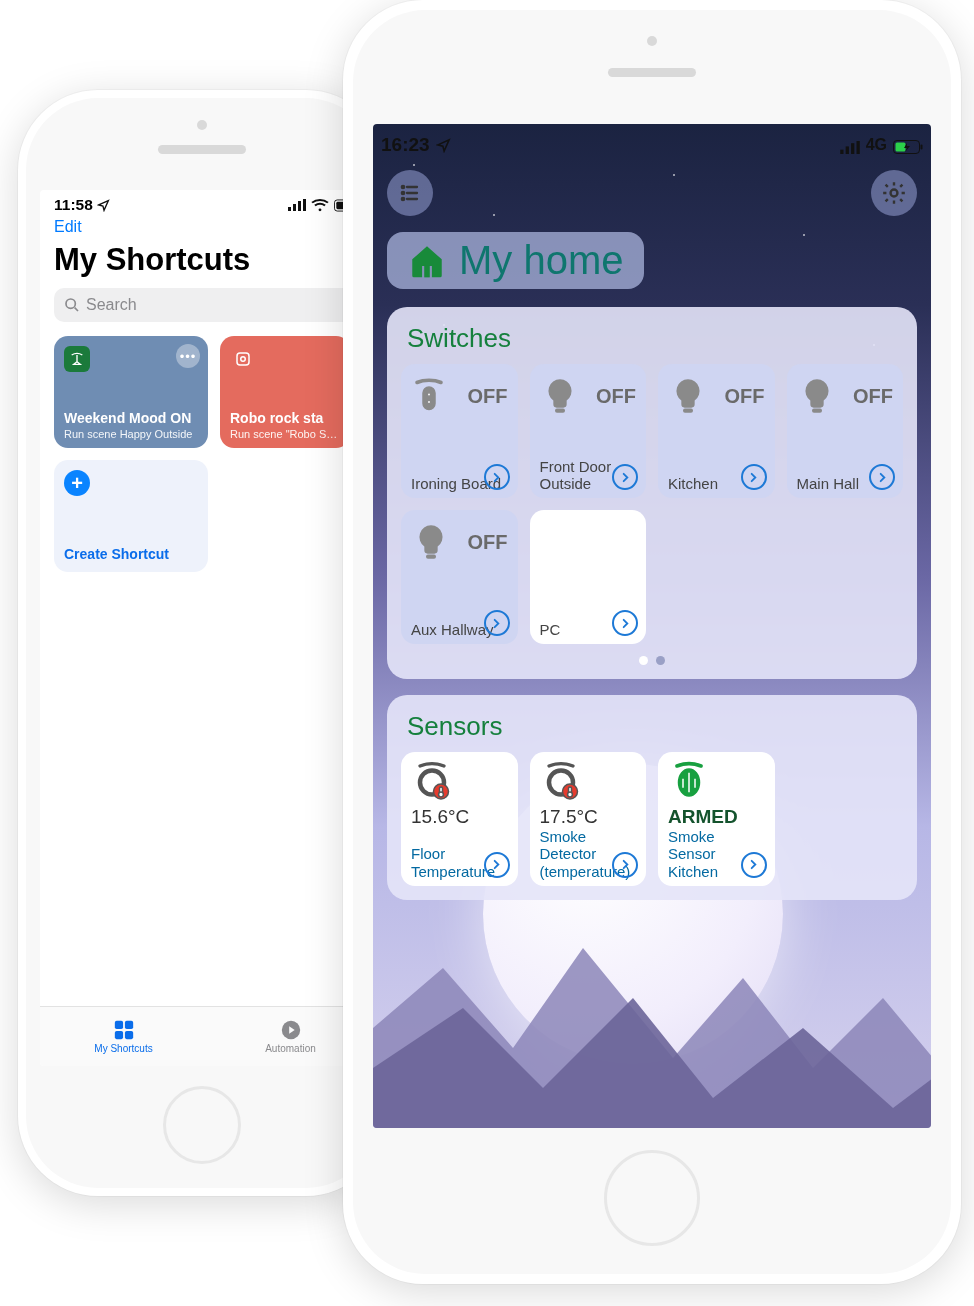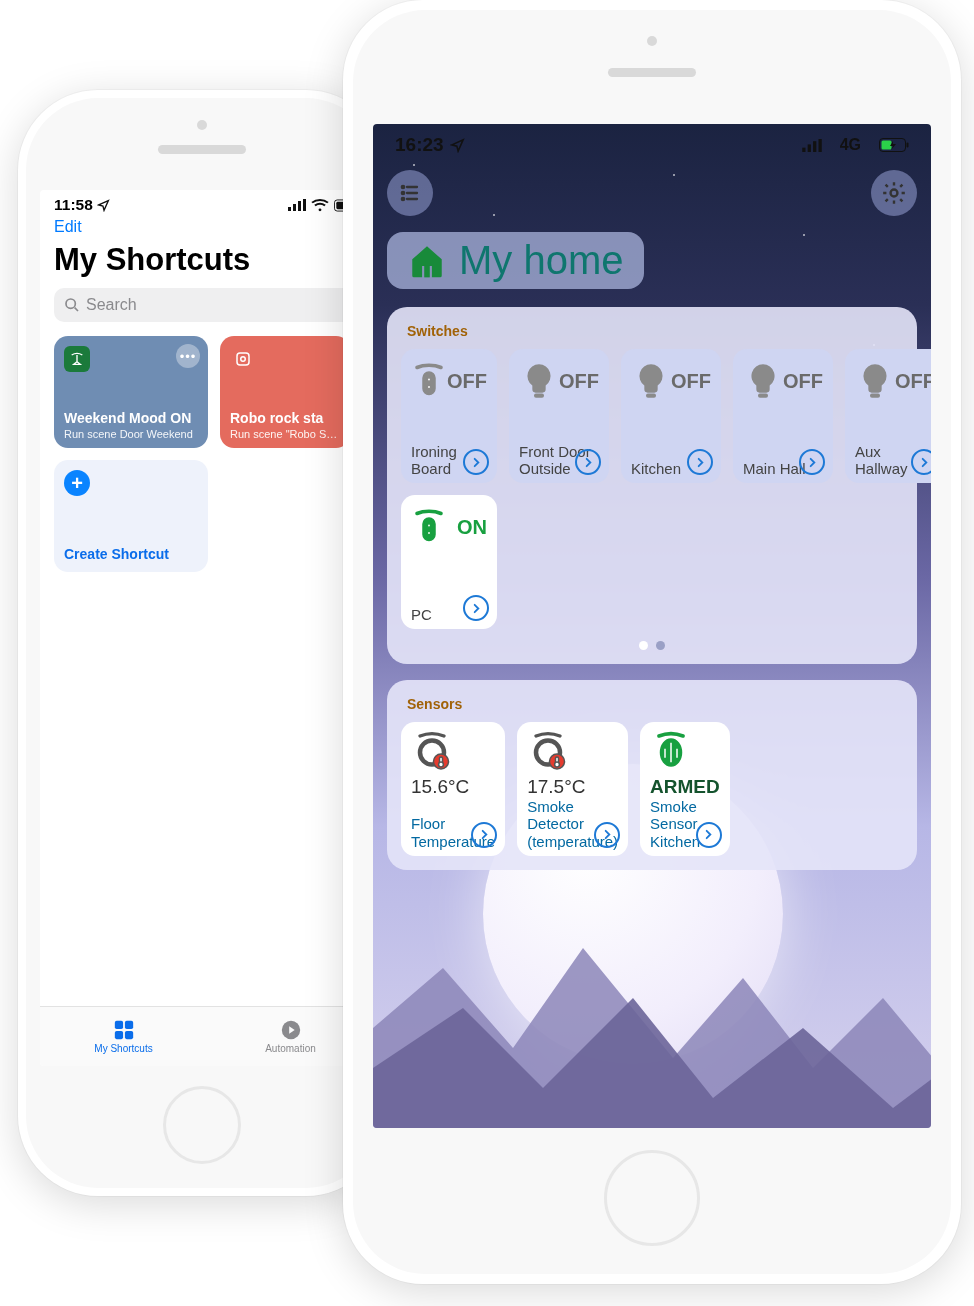--- a/index.html
+++ b/index.html
@@ -53,30 +53,30 @@
 
   
   .home-bg{position:absolute;inset:0;background:linear-gradient(#1b2341 0%,#2a2f56 18%,#6a67a4 45%,#b7b7e6 70%,#d6d2ee 100%)}
   
   .star{position:absolute;width:2px;height:2px;background:#fff;border-radius:1px;opacity:.7}
   .moon{position:absolute;left:110px;top:640px;width:300px;height:300px;border-radius:50%;
         background:radial-gradient(circle at 35% 30%,#fff 0%,#f2eefc 60%,#e2dcf5 100%);
         box-shadow:0 0 60px rgba(255,255,255,.6)}
   .mountains{position:absolute;left:0;right:0;bottom:0;height:220px}
 
-  .status2{position:relative;display:flex;align-items:center;justify-content:space-between;padding:10px 22px 0;font-size:19px;font-weight:700;color:#111}
+  .status2{position:relative;display:flex;align-items:center;justify-content:space-between;padding:10px 8px 0;font-size:19px;font-weight:700;color:#111}
   .topbar{position:relative;display:flex;align-items:center;justify-content:space-between;padding:14px 14px 4px}
   .roundbtn{width:46px;height:46px;border-radius:23px;background:rgba(140,150,200,.6);display:flex;align-items:center;justify-content:center;color:#3a3a3a}
   .home-pill{position:relative;margin:12px 14px 18px;display:inline-flex;align-items:center;gap:12px;background:rgba(170,180,220,.75);border-radius:16px;padding:6px 20px}
   .home-pill svg{flex:0 0 auto}
   .home-title{font-size:40px;font-weight:400;color:#0f766e}
 
   .panel{position:relative;margin:0 14px 16px;background:rgba(228,228,248,.9);border-radius:20px;padding:14px 14px 12px}
-  .panel-title{font-size:14px;font-weight:700;color:#a16207;padding:2px 6px 10px}
-  .grid3{display:grid;grid-template-columns:repeat(5,1fr);gap:12px}
+  .panel-title{font-size:26px;font-weight:400;color:#15803d;padding:2px 6px 10px}
+  .grid3{display:grid;grid-template-columns:repeat(4,1fr);gap:12px}
   .tile{background:#cfd5f2;border-radius:14px;padding:8px 10px 6px;display:flex;flex-direction:column;min-height:134px;position:relative}
   .tile.on{background:#fff}
   .tile .row{display:flex;align-items:center;justify-content:space-between}
   .tile .state{font-size:20px;font-weight:700;color:#6a6a6a}
   .tile.on .state{color:#18a040}
   .tile .label{font-size:15px;color:#444;margin-top:auto;line-height:1.15}
   .tile .chev{width:26px;height:26px;border-radius:13px;border:2px solid #1d79d6;color:#1d79d6;display:flex;align-items:center;justify-content:center;position:absolute;right:8px;bottom:8px;font-weight:800}
   .pager{display:flex;gap:8px;justify-content:center;padding:12px 0 2px}
   .pager .dot{width:9px;height:9px;border-radius:50%;background:#9aa0c6}
   .pager .dot.active{background:#fff}
@@ -142,21 +142,21 @@
       <div class="sc-card blue">
         <div class="sc-iconwrap green">
           <svg width="16" height="16" viewBox="0 0 24 24" fill="none" stroke="#fff" stroke-width="2">
               <path d="M4 6a12 8 0 0116 0"></path>
               <path d="M12 6v10l-5 4h10l-5-4"></path>
             </svg>
         </div>
         <div class="sc-dots">•••</div>
         <div>
           <div class="sc-title">Weekend Mood ON</div>
-          <div class="sc-sub">Run scene Door Weekend</div>
+          <div class="sc-sub">Run scene Happy Outside</div>
         </div>
       </div>
 
       <div class="sc-card red">
         <div class="sc-iconwrap white">
           <svg width="18" height="18" viewBox="0 0 24 24" fill="none" stroke="#fff" stroke-width="2">
               <rect x="4" y="4" width="16" height="16" rx="4"></rect>
               <circle cx="12" cy="12" r="3"></circle>
             </svg>
         </div>
@@ -215,21 +215,21 @@
       </svg>
     </div>
 
     <div class="status2">
       <div style="display:flex;align-items:center;gap:6px">
         <span>16:23</span>
         <svg width="15" height="15" viewBox="0 0 24 24" fill="none" stroke="#111" stroke-width="2.5">
             <path d="M3 11 L21 3 L13 21 L11 13 Z"></path>
           </svg>
       </div>
-      <div style="display:flex;align-items:center;gap:18px">
+      <div style="display:flex;align-items:flex-end;gap:6px">
         <svg width="20" height="13" viewBox="0 0 18 12">
             <rect x="0" y="8" width="3" height="4" fill="#111"></rect>
             <rect x="5" y="5" width="3" height="7" fill="#111"></rect>
             <rect x="10" y="2" width="3" height="10" fill="#111"></rect>
             <rect x="15" y="0" width="3" height="12" fill="#111"></rect>
           </svg>
         <span style="font-size:16px;font-weight:600">4G</span>
         <svg width="30" height="14" viewBox="0 0 30 14">
             <rect x="0.5" y="0.5" width="26" height="13" rx="3.5" fill="none" stroke="#111"></rect>
             <rect x="2.5" y="2.5" width="10" height="9" rx="1.5" fill="#2bd14a"></rect>
@@ -334,26 +334,20 @@
               <span class="state">OFF</span>
             </div>
             <div class="label">Aux Hallway</div>
             <div class="chev">
               <svg width="11" height="11" viewBox="0 0 24 24" fill="none" stroke="#1d79d6" stroke-width="4" stroke-linecap="round">
                 <path d="M8 4l8 8-8 8"></path>
               </svg>
             </div>
           </div>
           <div class="tile on">
-            <div class="row">
-              <svg class="plugicon" viewBox="0 0 24 24" fill="#18a040" stroke="#18a040">
-                <use href="#i-plug"></use>
-              </svg>
-              <span class="state">ON</span>
-            </div>
             <div class="label">PC</div>
             <div class="chev">
               <svg width="11" height="11" viewBox="0 0 24 24" fill="none" stroke="#1d79d6" stroke-width="4" stroke-linecap="round">
                 <path d="M8 4l8 8-8 8"></path>
               </svg>
             </div>
           </div>
         </div>
       <div class="pager">
         <div class="dot active"></div>

